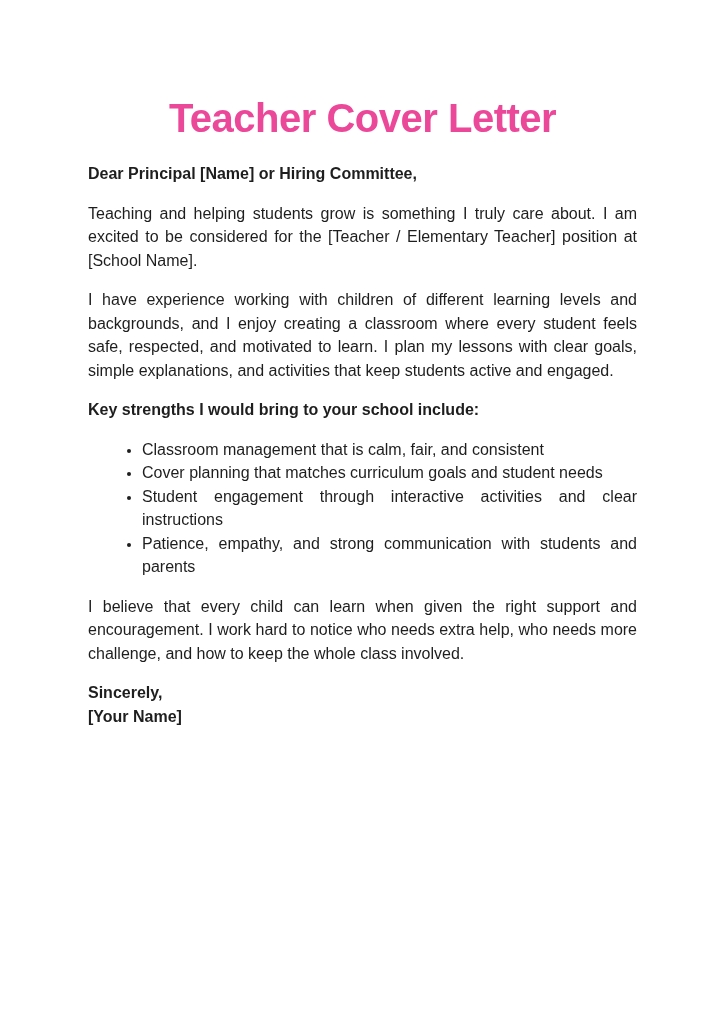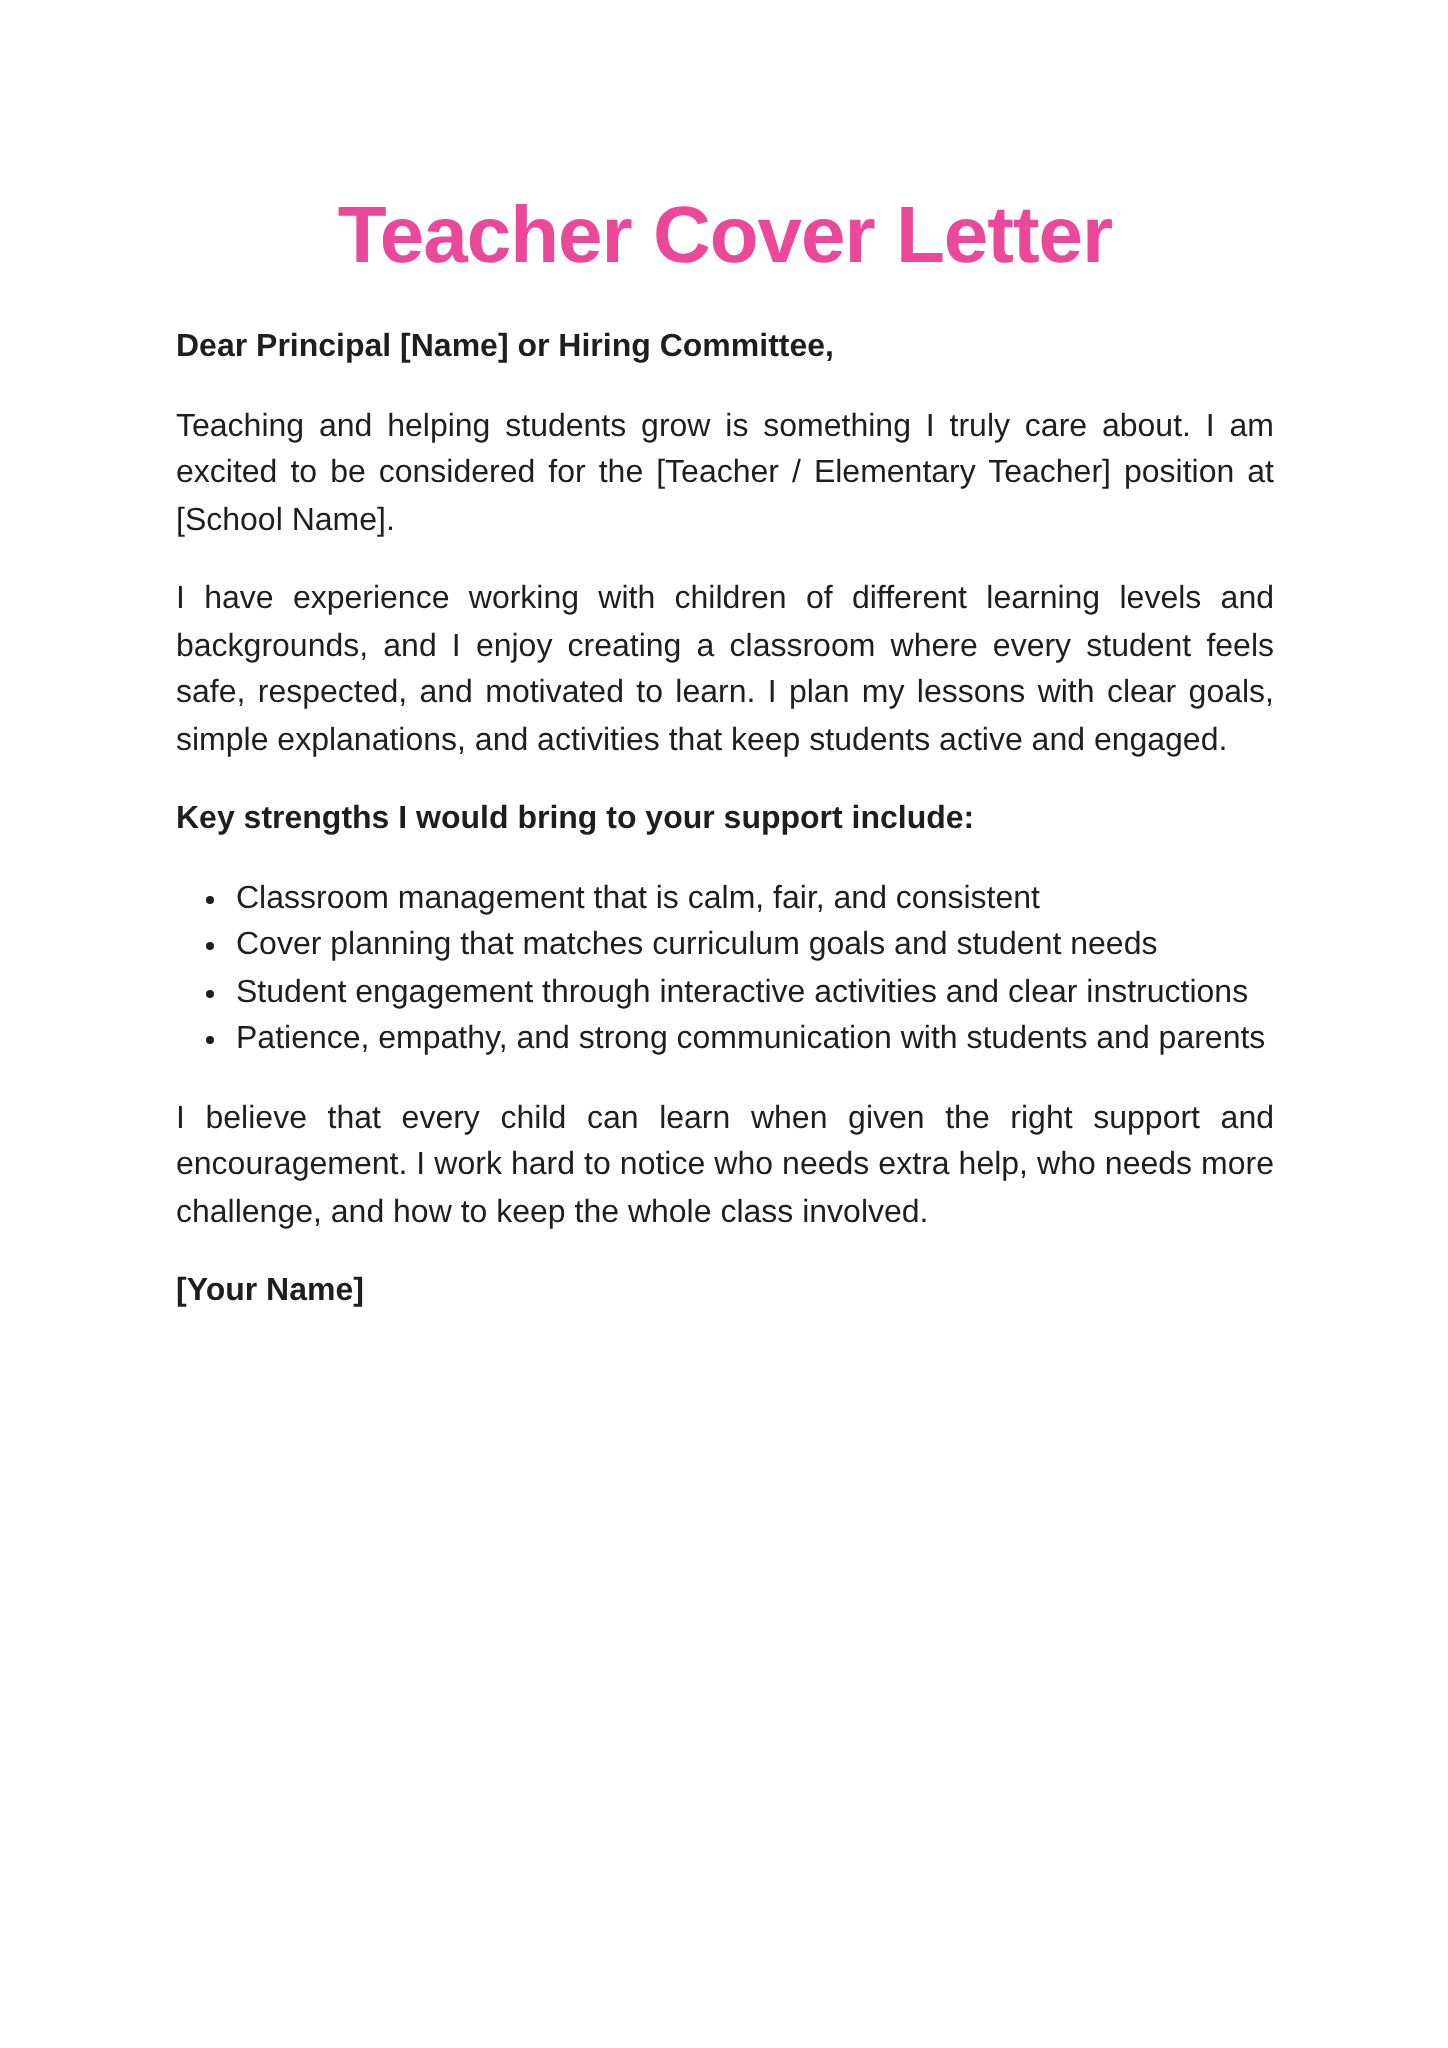--- a/index.html
+++ b/index.html
@@ -44,20 +44,21 @@
   ul.strengths {
     margin: 0 0 16px 0;
     padding: 0 0 0 30px;
     font-size: 16px;
     line-height: 23.5px;
   }
   ul.strengths li {
     text-align: justify;
     text-justify: inter-word;
     padding-left: 0;
+    margin-left: 24px;
   }
   ul.strengths li::marker {
     font-size: 14px;
   }
   .closing-block {
     margin: 0;
     font-size: 16px;
     line-height: 23.5px;
   }
   .closing-block div {
@@ -70,29 +71,30 @@
 <div class="page">
 
   <h1 class="doc-title">Teacher Cover Letter</h1>
 
   <p class="para salutation">Dear Principal [Name] or Hiring Committee,</p>
 
   <p class="para">Teaching and helping students grow is something I truly care about. I am excited to be considered for the [Teacher / Elementary Teacher] position at [School Name].</p>
 
   <p class="para">I have experience working with children of different learning levels and backgrounds, and I enjoy creating a classroom where every student feels safe, respected, and motivated to learn. I plan my lessons with clear goals, simple explanations, and activities that keep students active and engaged.</p>
 
-  <p class="para list-intro">Key strengths I would bring to your support include:</p>
+  <p class="para list-intro">Key strengths I would bring to your school include:</p>
 
   <ul class="strengths">
     <li>Classroom management that is calm, fair, and consistent</li>
     <li>Cover planning that matches curriculum goals and student needs</li>
     <li>Student engagement through interactive activities and clear instructions</li>
     <li>Patience, empathy, and strong communication with students and parents</li>
   </ul>
 
   <p class="para">I believe that every child can learn when given the right support and encouragement. I work hard to notice who needs extra help, who needs more challenge, and how to keep the whole class involved.</p>
 
 
   <div class="closing-block">
+    <div>Sincerely,</div>
     <div>[Your Name]</div>
   </div>
 
 </div>
 
 </body></html>

